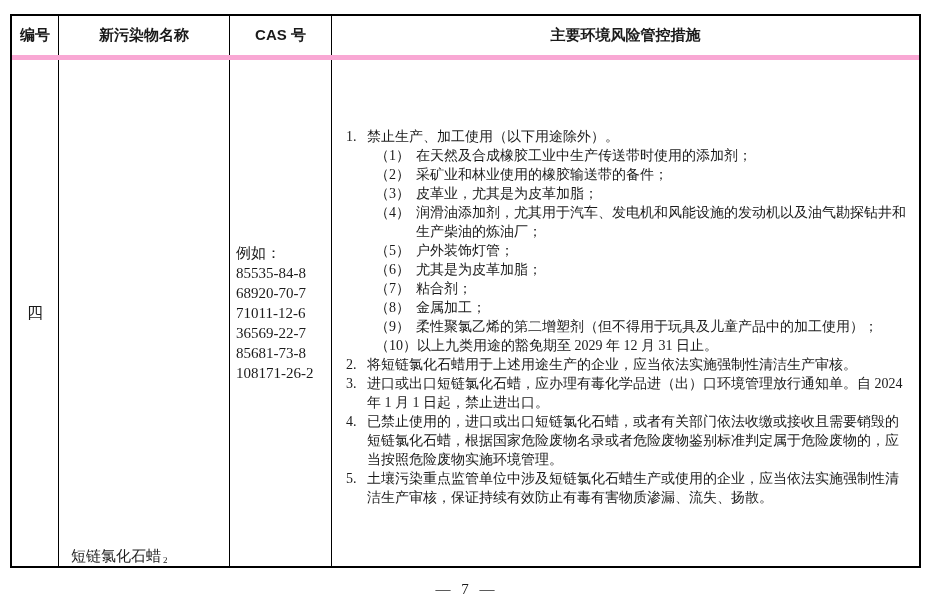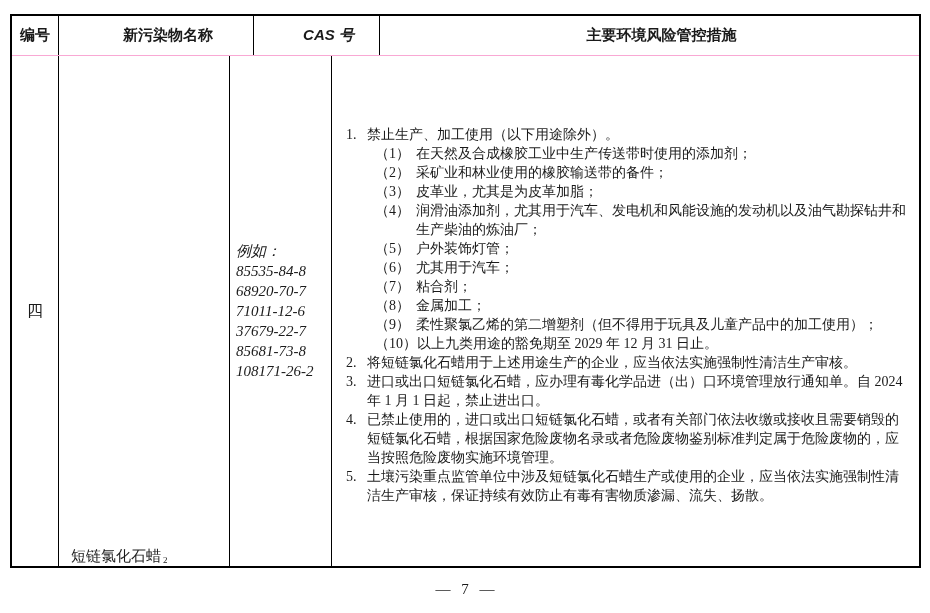--- a/index.html
+++ b/index.html
@@ -22,26 +22,26 @@
     top: 14px;
     width: 911px;
     height: 554px;
     border: 2.5px solid #000;
     box-sizing: border-box;
     display: flex;
     flex-direction: column;
     background: #fff;
   }
   .trow { display: flex; width: 100%; }
-  .thead { flex: 0 0 39px; border-bottom: 1px solid #f9a8d4; gap: 24px; }
+  .thead { flex: 0 0 39px; border-bottom: 5px solid #f9a8d4; }
   .tbody { flex: 1 1 auto; min-height: 0; }
   .cell { box-sizing: border-box; overflow: hidden; }
   .c1 { flex: 0 0 47px;  border-right: 1px solid #000; }
   .c2 { flex: 0 0 171px; border-right: 1px solid #000; }
-  .c3 { flex: 0 0 102px; border-right: 1px solid #000; font-style: italic; }
+  .c3 { flex: 0 0 102px; border-right: 1px solid #000; }
   .c4 { flex: 1 1 auto; }
   .th {
     display: flex;
     align-items: center;
     justify-content: center;
     font-family: "Liberation Sans", "DejaVu Sans", sans-serif;
     font-weight: bold;
     font-size: 15px;
   }
   .td-no {
@@ -118,21 +118,21 @@
       <div class="cell c2 td-name">
         <span>短链氯化石蜡</span>
           <sup>2</sup>
       </div>
 
       <div class="cell c3 td-cas">
         <div>例如：</div>
         <div>85535-84-8</div>
         <div>68920-70-7</div>
         <div>71011-12-6</div>
-        <div>37679-22-7</div>
+        <div>36569-22-7</div>
         <div>85681-73-8</div>
         <div>108171-26-2</div>
       </div>
 
       <div class="cell c4 td-measures">
 
         <div class="m-item">
           <span class="m-num">1.</span>
           <span class="m-text">禁止生产、加工使用（以下用途除外）。</span>
         </div>
@@ -153,21 +153,21 @@
           <div class="s-item">
             <span class="s-num">（4）</span>
             <span class="s-text">润滑油添加剂，尤其用于汽车、发电机和风能设施的发动机以及油气勘探钻井和生产柴油的炼油厂；</span>
           </div>
           <div class="s-item">
             <span class="s-num">（5）</span>
             <span class="s-text">户外装饰灯管；</span>
           </div>
           <div class="s-item">
             <span class="s-num">（6）</span>
-            <span class="s-text">尤其用于汽车；</span>
+            <span class="s-text">尤其是为皮革加脂；</span>
           </div>
           <div class="s-item">
             <span class="s-num">（7）</span>
             <span class="s-text">粘合剂；</span>
           </div>
           <div class="s-item">
             <span class="s-num">（8）</span>
             <span class="s-text">金属加工；</span>
           </div>
           <div class="s-item">

